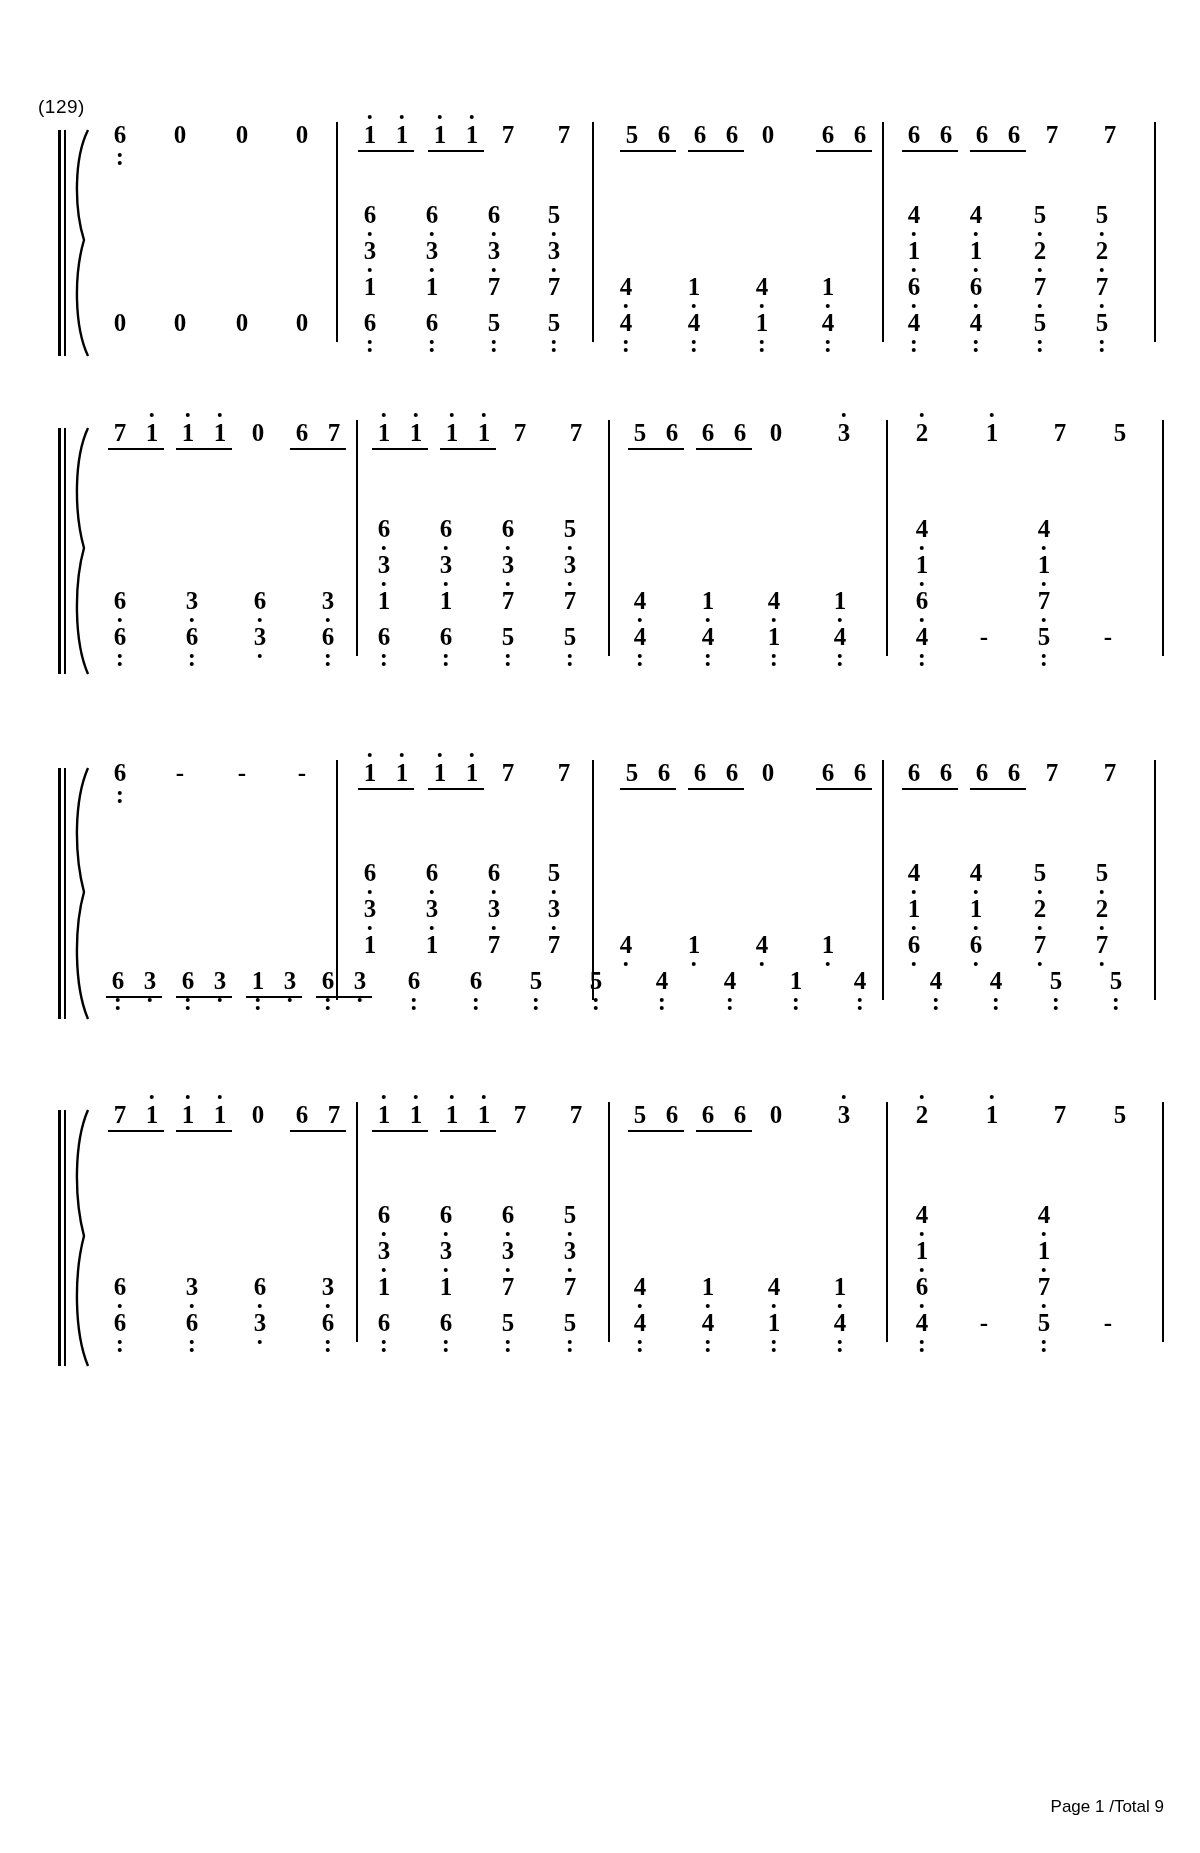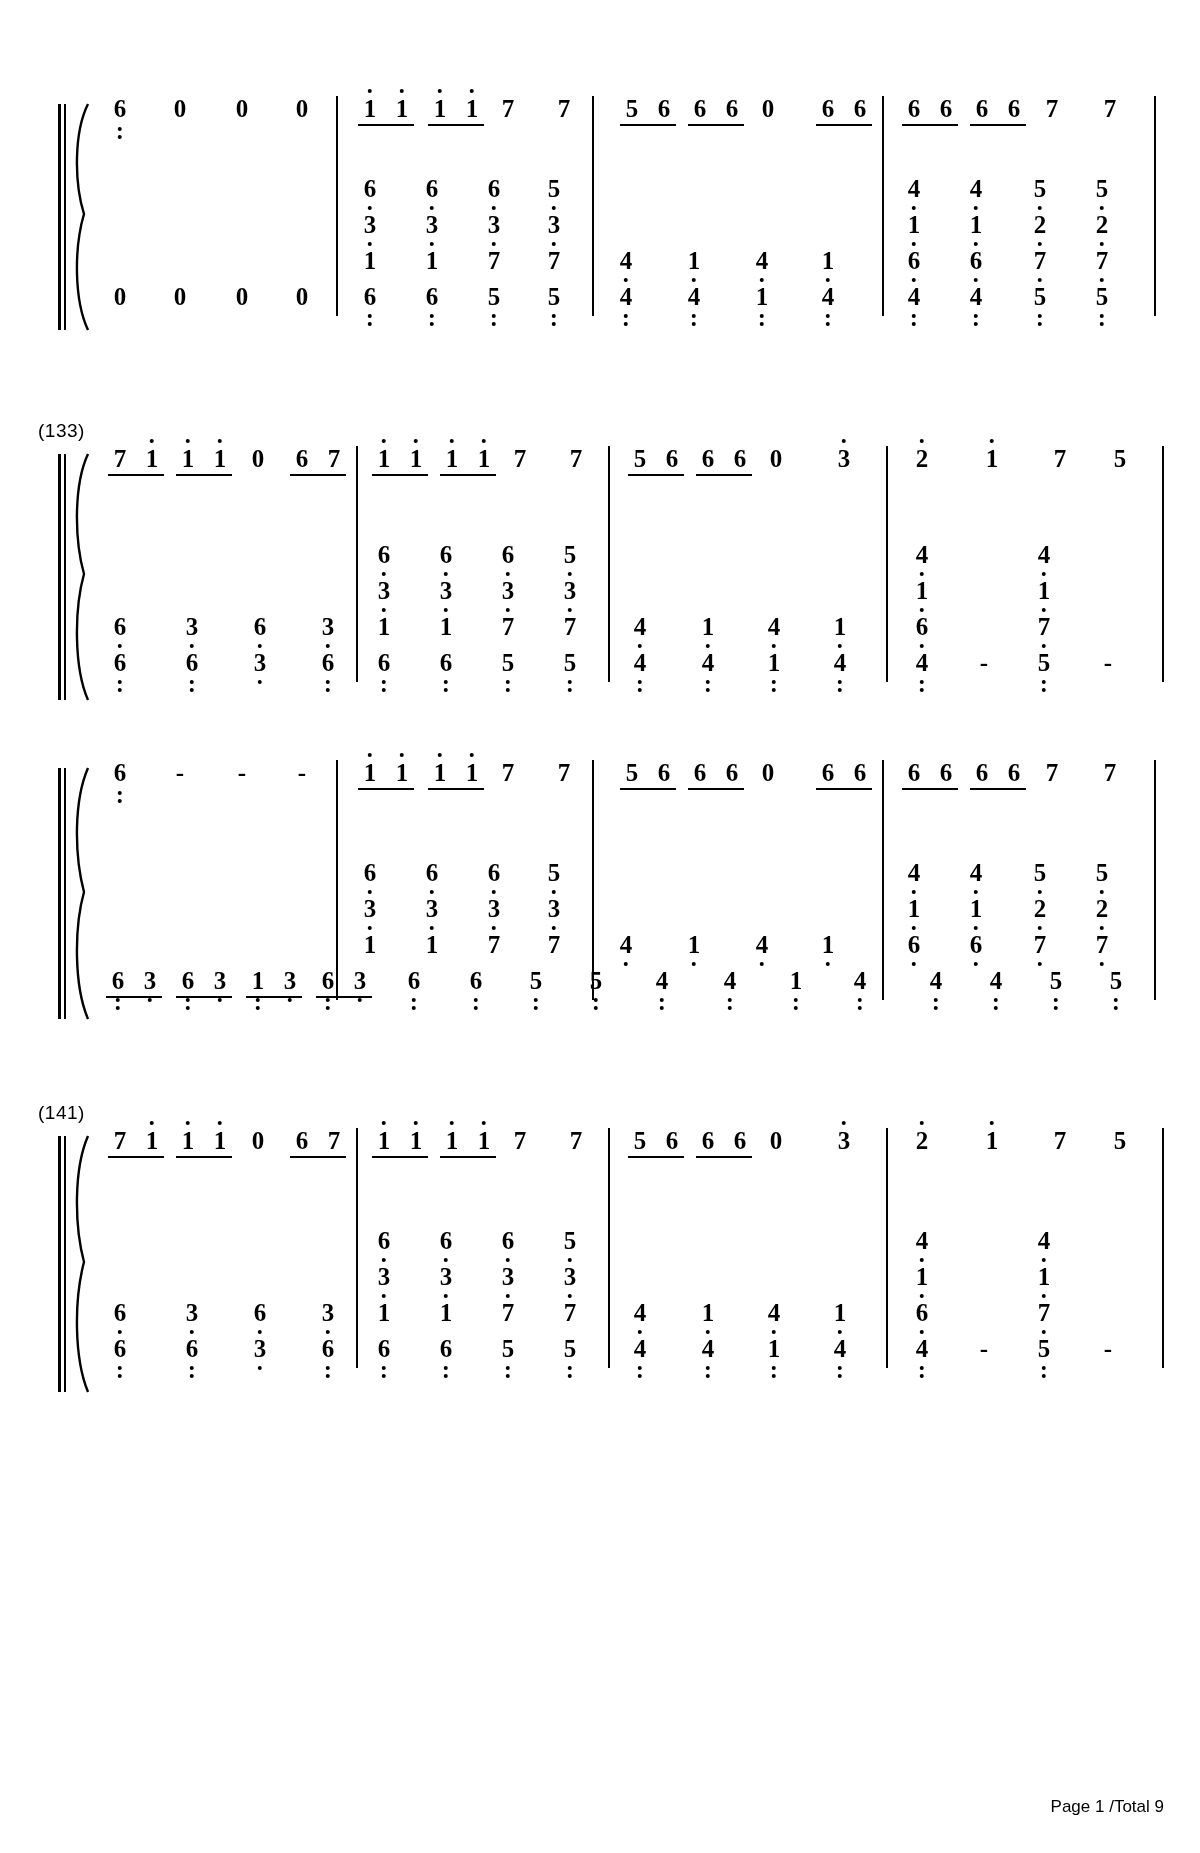--- a/index.html
+++ b/index.html
@@ -111,20 +111,21 @@
     font-size: 17px;
     font-family: "Liberation Sans", sans-serif;
   }
 </style>
 </head>
 <body>
 
 <div class="page">
 
   <div class="system" style="position:absolute; left:0; top:96px; width:1200px; height:270px;">
+    <div class="measure-label">(129)</div>
     <div class="staff" style="height:240px;">
       <div class="brace" style="left:14px; top:6px; height:230px;">
         <svg width="34" height="230" viewBox="0 0 34 230">
           <path d="M30 2 C16 30, 16 80, 26 112 C16 146, 16 198, 30 228" stroke="#000" stroke-width="2.4" fill="none"></path>
           <rect x="0" y="2" width="3" height="226" fill="#000"></rect>
           <rect x="6" y="2" width="2" height="226" fill="#000"></rect>
         </svg>
       </div>
       <div class="grid" style="height:240px;">
 
@@ -220,21 +221,20 @@
 
         <div class="barline" style="left:252px; top:0px; height:220px;"></div>
         <div class="barline" style="left:508px; top:0px; height:220px;"></div>
         <div class="barline" style="left:798px; top:0px; height:220px;"></div>
         <div class="barline" style="left:1070px; top:0px; height:220px;"></div>
       </div>
     </div>
   </div>
 
   <div class="system" style="position:absolute; left:0; top:420px; width:1200px; height:290px;">
-    <div class="measure-label">(133)</div>
     <div class="staff" style="height:260px;">
       <div class="brace" style="left:14px; top:6px; height:250px;">
         <svg width="34" height="250" viewBox="0 0 34 250">
           <path d="M30 2 C16 32, 16 86, 26 122 C16 158, 16 216, 30 248" stroke="#000" stroke-width="2.4" fill="none"></path>
           <rect x="0" y="2" width="3" height="246" fill="#000"></rect>
           <rect x="6" y="2" width="2" height="246" fill="#000"></rect>
         </svg>
       </div>
       <div class="grid" style="height:260px;">
 
@@ -448,21 +448,20 @@
 
         <div class="barline" style="left:252px; top:0px; height:240px;"></div>
         <div class="barline" style="left:508px; top:0px; height:240px;"></div>
         <div class="barline" style="left:798px; top:0px; height:240px;"></div>
         <div class="barline" style="left:1070px; top:0px; height:240px;"></div>
       </div>
     </div>
   </div>
 
   <div class="system" style="position:absolute; left:0; top:1102px; width:1200px; height:300px;">
-    <div class="measure-label">(141)</div>
     <div class="staff" style="height:270px;">
       <div class="brace" style="left:14px; top:6px; height:260px;">
         <svg width="34" height="260" viewBox="0 0 34 260">
           <path d="M30 2 C16 34, 16 90, 26 128 C16 166, 16 224, 30 258" stroke="#000" stroke-width="2.4" fill="none"></path>
           <rect x="0" y="2" width="3" height="256" fill="#000"></rect>
           <rect x="6" y="2" width="2" height="256" fill="#000"></rect>
         </svg>
       </div>
       <div class="grid" style="height:270px;">
 

